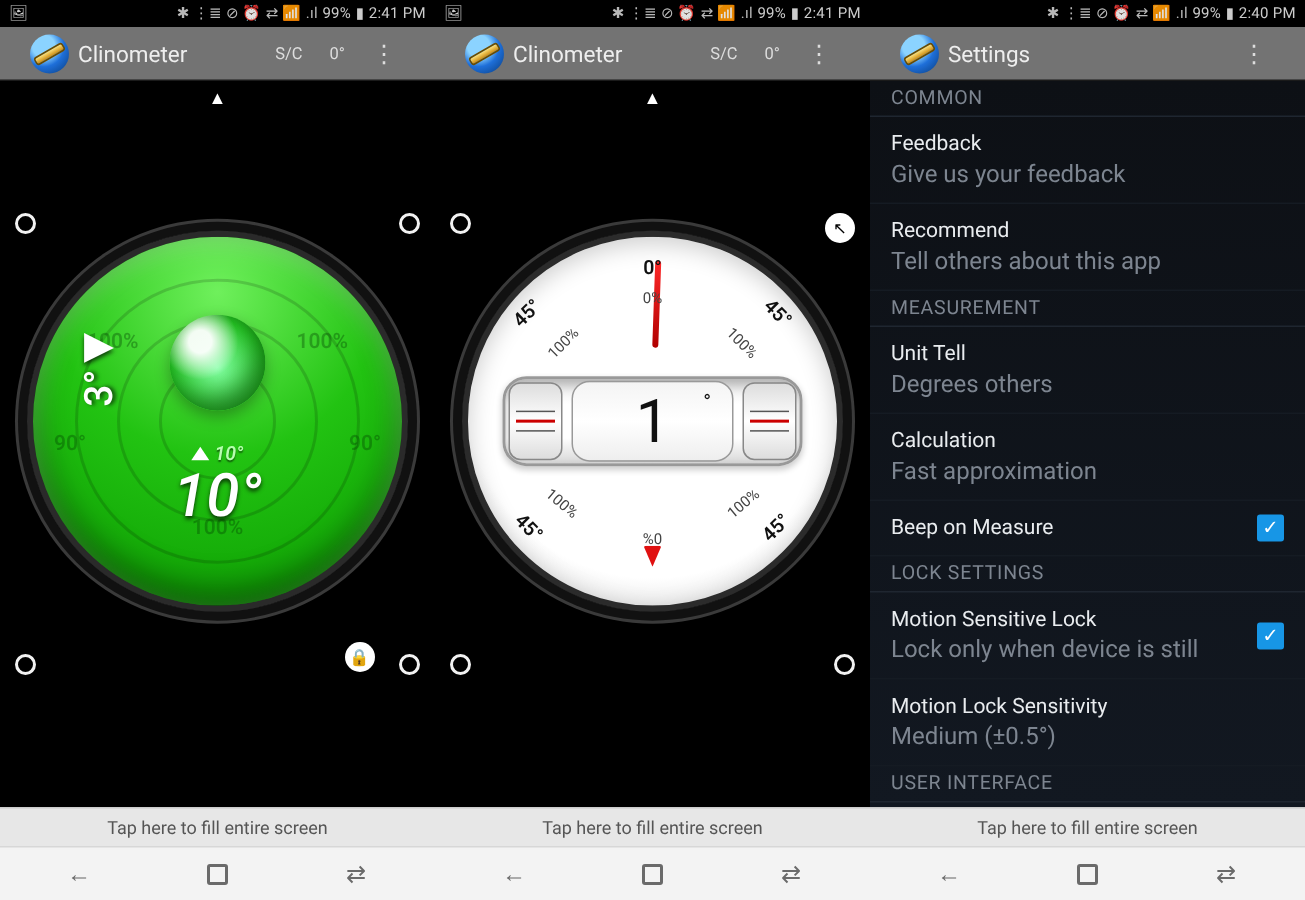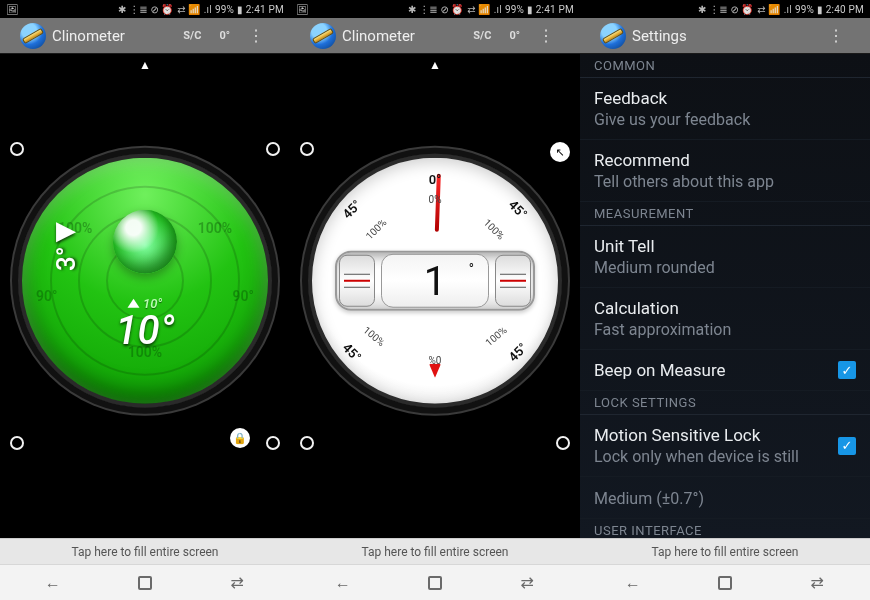--- a/index.html
+++ b/index.html
@@ -8,21 +8,21 @@
   .pane { width: 290px; height: 600px; display: flex; flex-direction: column; position: relative; background:#000; }
   
   .status { height: 18px; background:#000; color:#ccc; font-size:10px; display:flex; align-items:center; justify-content:flex-end; padding: 0 6px; gap:3px; letter-spacing:0.2px; }
   .status .ico { font-size:10px; opacity:0.9; }
   
   .appbar { height:36px; background:#737373; color:#eee; display:flex; align-items:center; padding:0 20px; gap:6px; border-bottom:1px solid #1a1a1a;}
   .appbar .logo { width:26px; height:26px; border-radius:50%; background:radial-gradient(circle at 35% 30%, #8bd3ff 0 30%, #1e6fd9 55%, #083a7a 100%); position:relative; display:flex; align-items:center; justify-content:center;}
   .appbar .logo:before { content:""; position:absolute; width:20px; height:4px; background:linear-gradient(#ffe27a,#c98a12); border:1px solid #6b4c00; border-radius:2px; transform:rotate(-30deg);}
   .appbar .title { font-size:15px; font-weight:400; flex:0 0 auto;}
   .appbar .spacer { flex:1; }
-  .appbar .hdrtxt { font-size:11px; color:#ddd; padding:0 6px;font-weight:bold;}
+  .appbar .hdrtxt { font-size:11px; color:#ddd; padding:0 6px;}
   .appbar .overflow { color:#ddd; font-size:16px; padding:0 6px; line-height:1;}
   
   .canvas { flex:1; position:relative; background:#000; }
   .corner { position:absolute; width:14px; height:14px; border:2px solid #fff; border-radius:50%; opacity:0.95;} 
   .corner.c1 { top: 88px; left: 10px; }
   .corner.c2 { top: 88px; right: 10px; }
   .corner.c3 { bottom: 88px; left:10px; }
   .corner.c4 { bottom: 88px; right:10px; }
   .arrow-up { position:absolute; top:4px; left:50%; transform:translateX(-50%); color:#fff; font-size:12px;}
   .lock-btn { position:absolute; bottom: 90px; right:40px; width:20px;height:20px; border-radius:50%; background:#fff; display:flex; align-items:center; justify-content:center; font-size:11px; color:#000;}
@@ -88,21 +88,21 @@
   
   .hint { height:26px; background:#e7e7e7; color:#555; font-size:12px; display:flex; align-items:center; justify-content:center; border-top:1px solid #ccc;}
   
   .navbar { height:36px; background:#f3f3f3; display:flex; align-items:center; justify-content:space-around; border-top:1px solid #d7d7d7;}
   .navbar .nb { color:#6a6a6a; font-size:16px; width:40px; text-align:center;}
   .nb.square { width:14px; height:14px; border:2px solid #6a6a6a; border-radius:2px; display:inline-block; font-size:0;}
   
   .settings { flex:1; background:linear-gradient(180deg,#0d1015 0%, #121821 100%); color:#ddd; overflow:hidden; font-size:13px;}
   .settings .section { padding: 4px 14px 4px; color:#7d8590; font-size:13px; letter-spacing:0.5px; border-bottom:1px solid #1f2630; text-transform:uppercase;}
   .settings .row { padding:10px 14px; border-bottom:1px solid #151b23; position:relative;}
-  .settings .row .t { color:#e9ecef; font-size:17px;}
+  .settings .row .t { color:#e9ecef; font-size:14px;}
   .settings .row .s { color:#7d8590; font-size:16px; margin-top:2px;}
   .settings .chk { position:absolute; right:14px; top:50%; transform:translateY(-50%); width:18px; height:18px; background:#1796e6; border-radius:2px; display:flex; align-items:center; justify-content:center; color:#fff; font-size:13px;}
 </style>
 </head>
 <body>
 
 <div class="triple">
 
   <div class="pane">
     <div class="status">
@@ -233,38 +233,39 @@
         <div class="t">Feedback</div>
         <div class="s">Give us your feedback</div>
       </div>
       <div class="row">
         <div class="t">Recommend</div>
         <div class="s">Tell others about this app</div>
       </div>
       <div class="section">MEASUREMENT</div>
       <div class="row">
         <div class="t">Unit Tell</div>
-        <div class="s">Medium rounded</div>
+        <div class="s">Degrees others</div>
       </div>
       <div class="row">
         <div class="t">Calculation</div>
         <div class="s">Fast approximation</div>
       </div>
       <div class="row">
         <div class="t">Beep on Measure</div>
         <div class="chk">✓</div>
       </div>
       <div class="section">LOCK SETTINGS</div>
       <div class="row">
         <div class="t">Motion Sensitive Lock</div>
         <div class="s">Lock only when device is still</div>
         <div class="chk">✓</div>
       </div>
       <div class="row">
-        <div class="s">Medium (±0.7°)</div>
+        <div class="t">Motion Lock Sensitivity</div>
+        <div class="s">Medium (±0.5°)</div>
       </div>
       <div class="section">USER INTERFACE</div>
       <div class="row">
         <div class="t">Theme</div>
         <div class="s">Slim Frame</div>
       </div>
 
     </div>
     <div class="hint">Tap here to fill entire screen</div>
     <div class="navbar">

